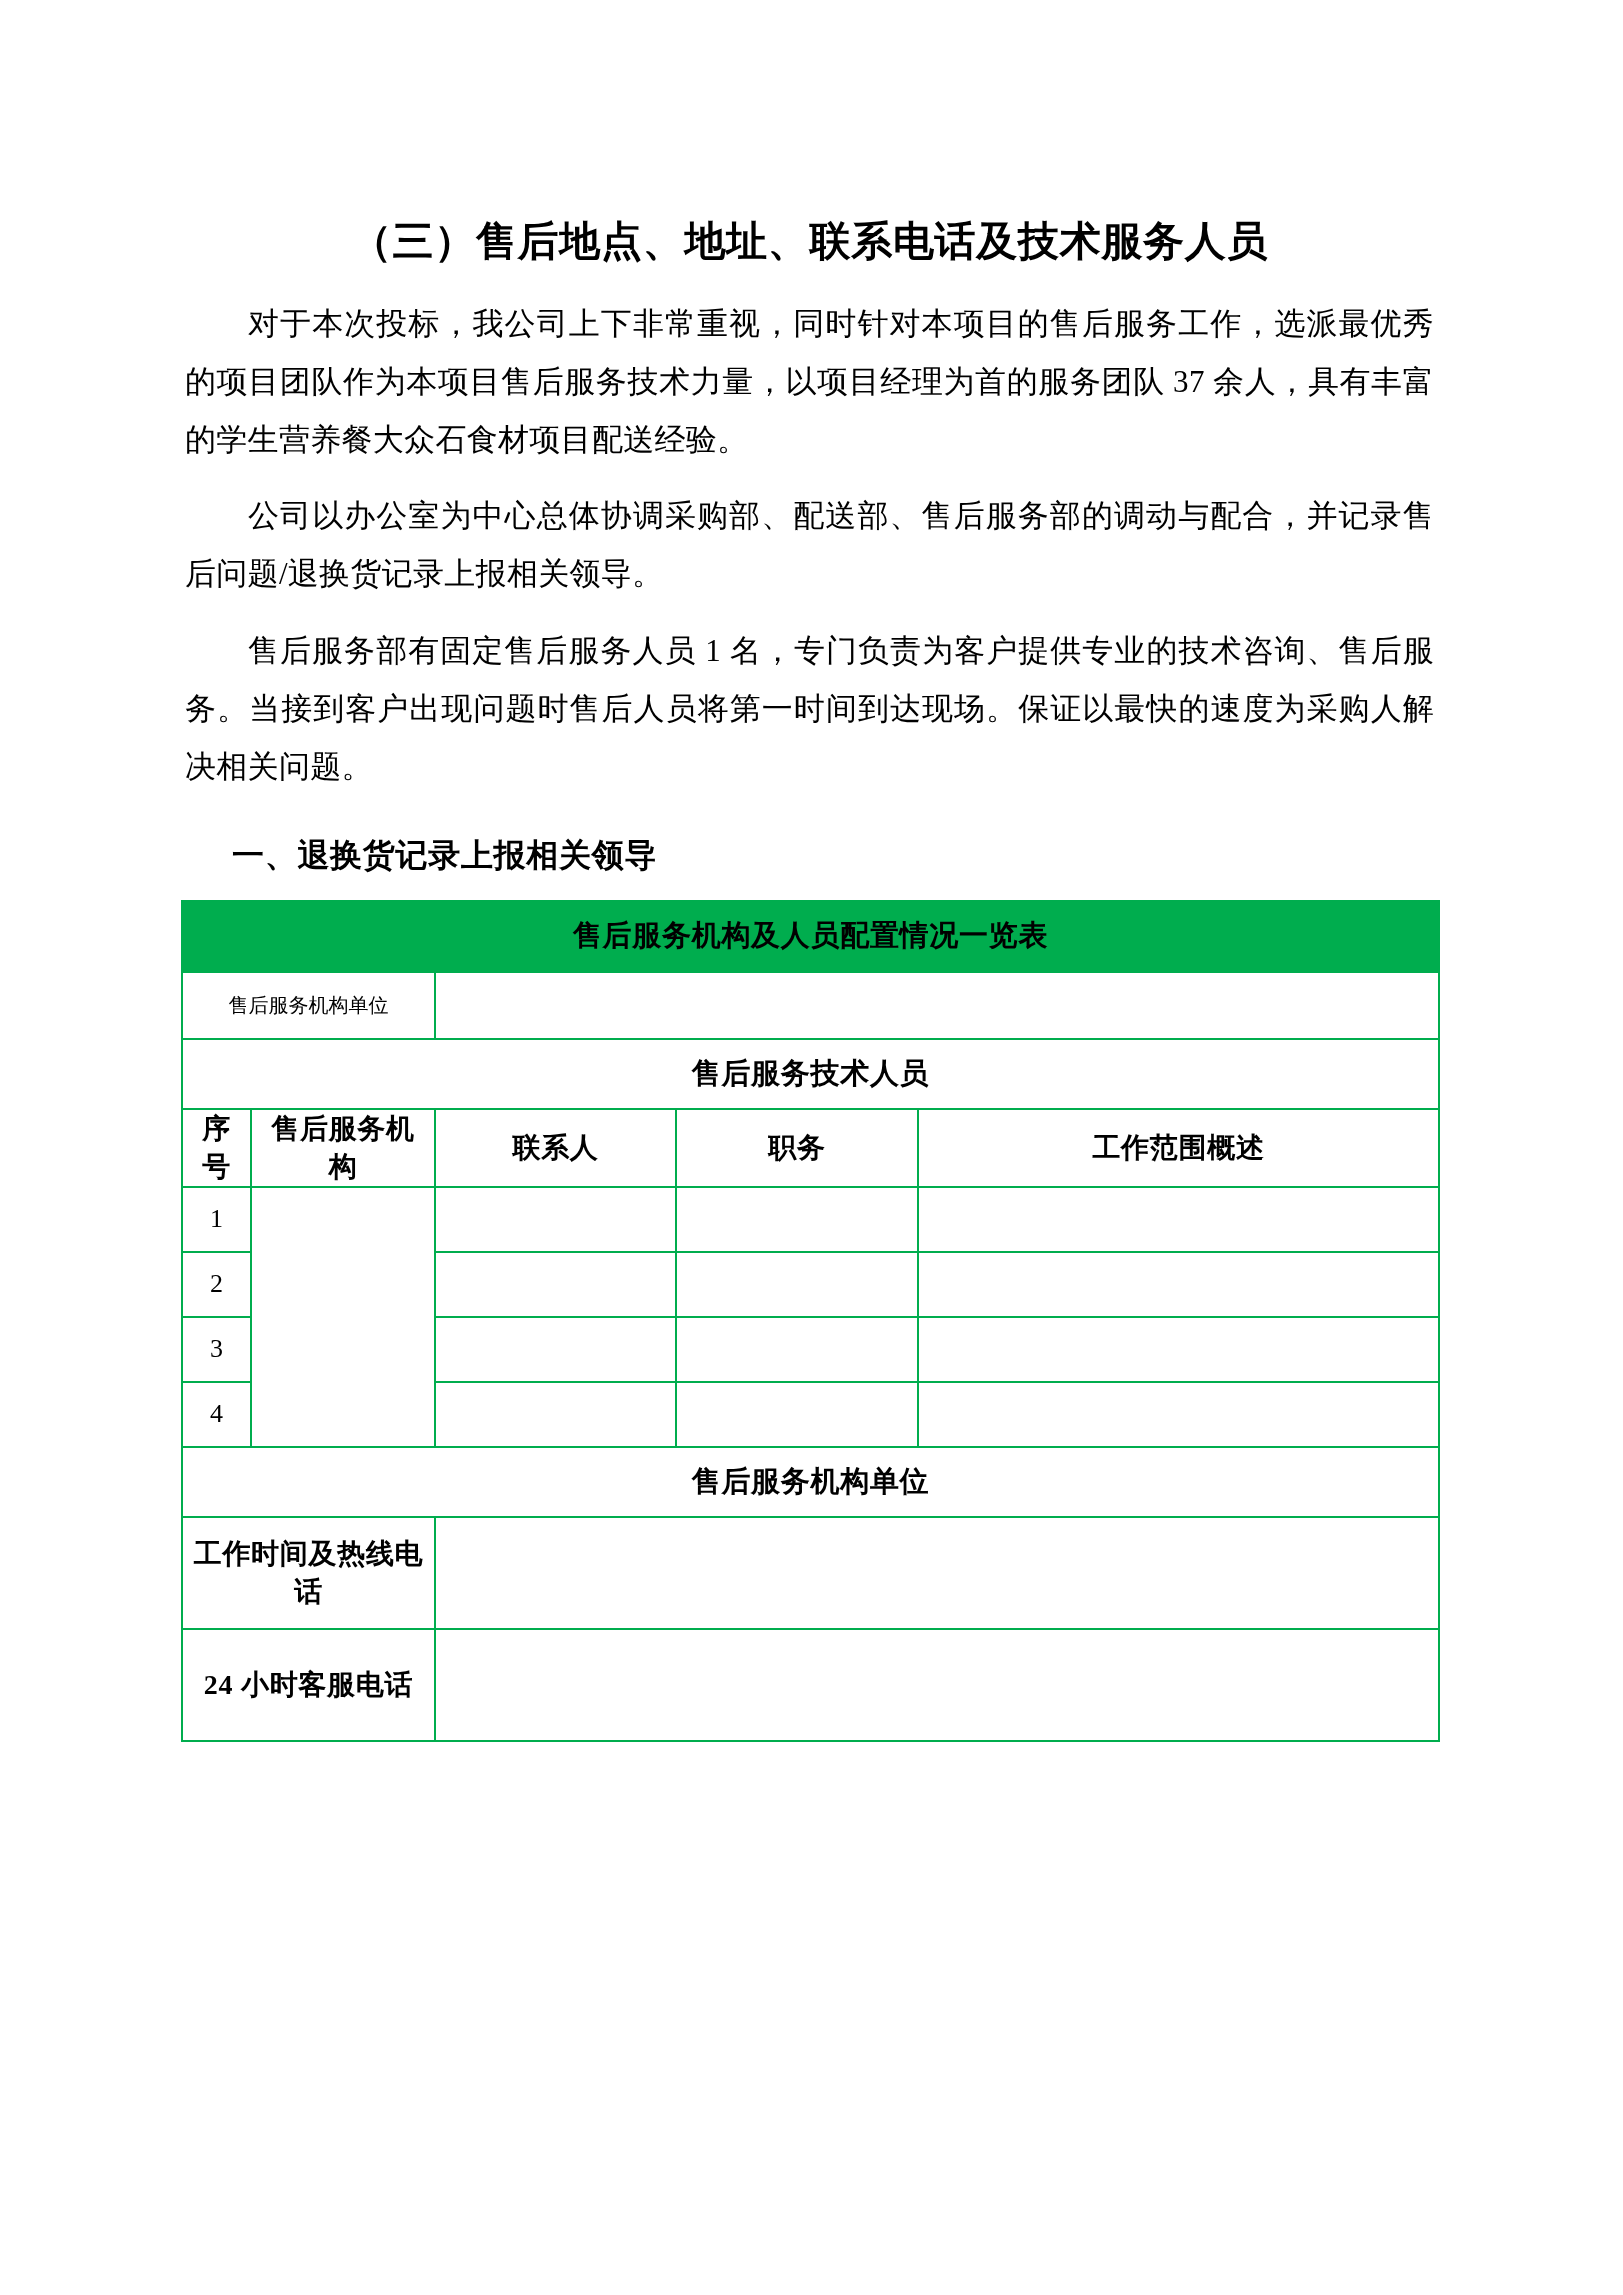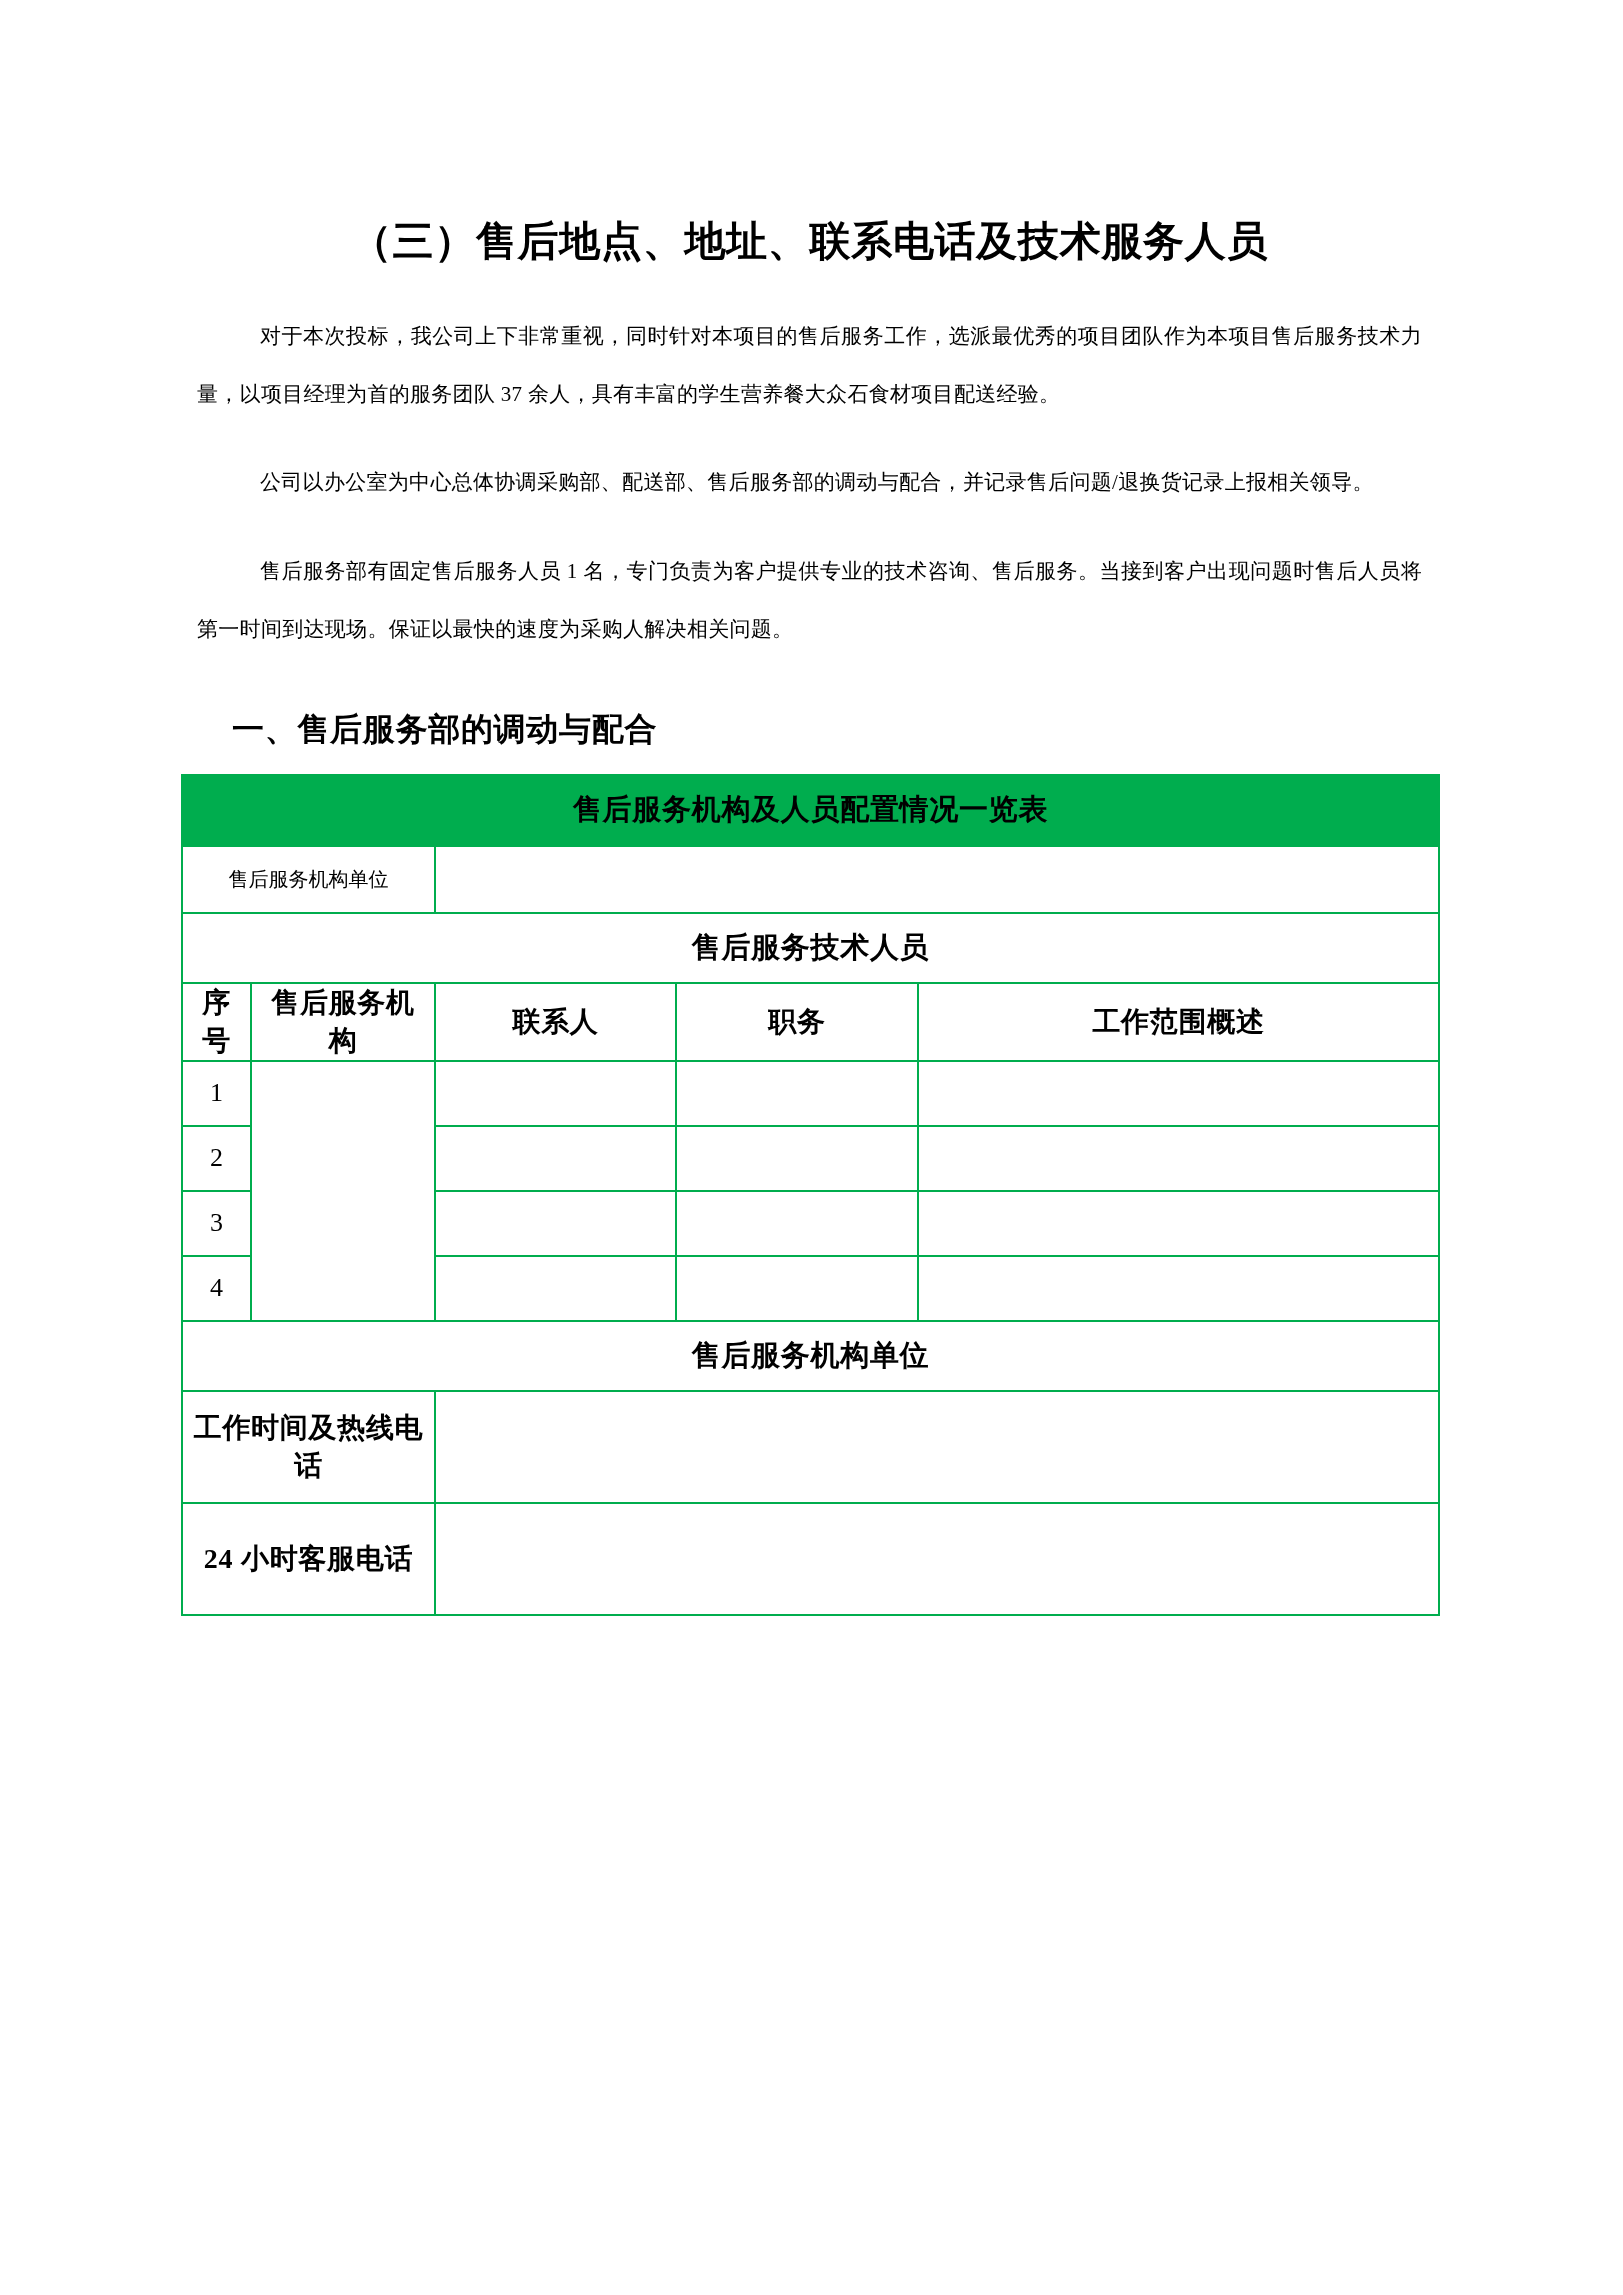--- a/index.html
+++ b/index.html
@@ -50,26 +50,26 @@
     line-height: 1.3;
     margin: 0;
     padding-left: 51px;
     padding-top: 35px;
     padding-bottom: 17px;
     letter-spacing: 0.7px;
   }
 
   
   .para {
-    font-size: 21px;
+    font-size: 31px;
     line-height: 58px;
     text-align: justify;
     text-justify: inter-ideograph;
     text-indent: 63px;
-    margin: 16px;
+    margin: 4px;
     padding-top: 14.4px;
     letter-spacing: 0.3px;
   }
   .para:first-of-type { padding-top: 23.6px; }
 
   
   .tbl-wrap {
     padding-top: 6.5px;
   }
   table.svc-table {
@@ -136,21 +136,21 @@
   <div class="content">
 
     <h1 class="doc-title">（三）售后地点、地址、联系电话及技术服务人员</h1>
 
     <p class="para">对于本次投标，我公司上下非常重视，同时针对本项目的售后服务工作，选派最优秀的项目团队作为本项目售后服务技术力量，以项目经理为首的服务团队 37 余人，具有丰富的学生营养餐大众石食材项目配送经验。</p>
 
     <p class="para">公司以办公室为中心总体协调采购部、配送部、售后服务部的调动与配合，并记录售后问题/退换货记录上报相关领导。</p>
 
     <p class="para">售后服务部有固定售后服务人员 1 名，专门负责为客户提供专业的技术咨询、售后服务。当接到客户出现问题时售后人员将第一时间到达现场。保证以最快的速度为采购人解决相关问题。</p>
 
-    <h2 class="section-heading">一、售后服务部的调动与配合</h2>
+    <h2 class="section-heading">一、退换货记录上报相关领导</h2>
 
     <div class="tbl-wrap">
       <table class="svc-table">
         <colgroup>
           <col class="col-no">
           <col class="col-org">
           <col class="col-contact">
           <col class="col-title">
           <col class="col-scope">
         </colgroup>

